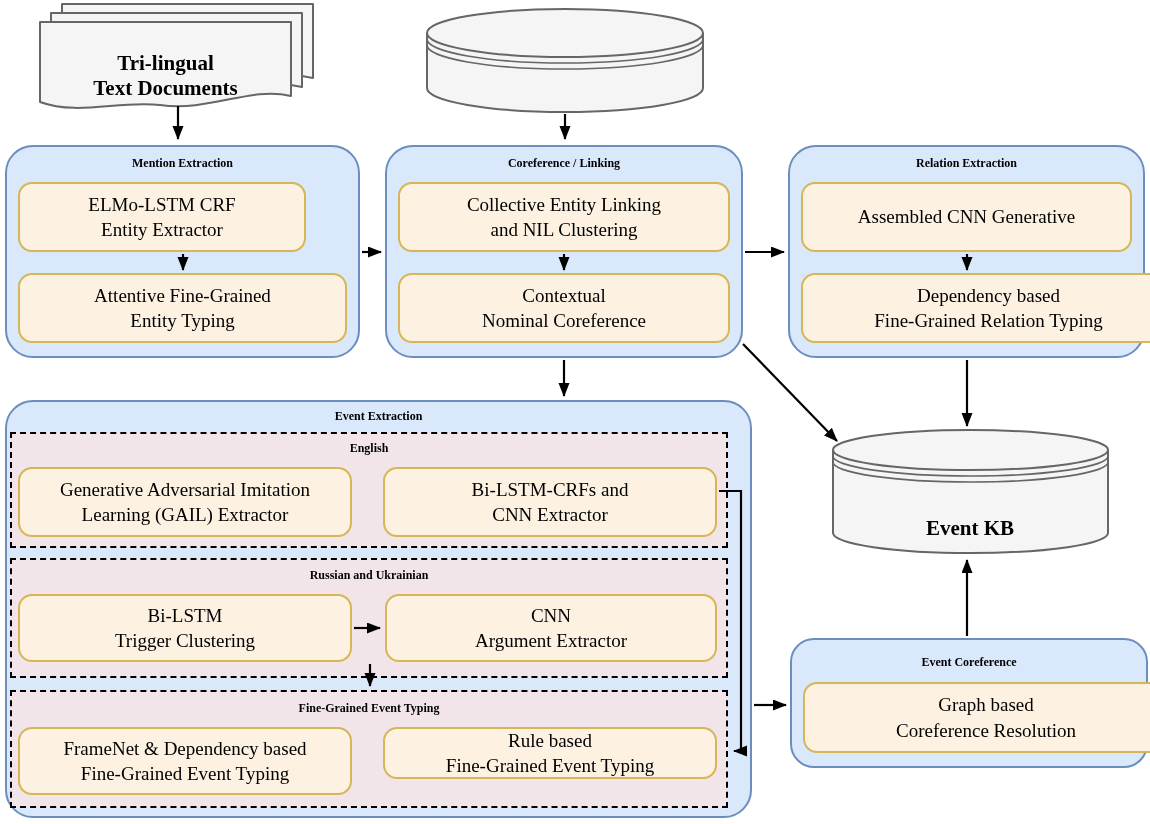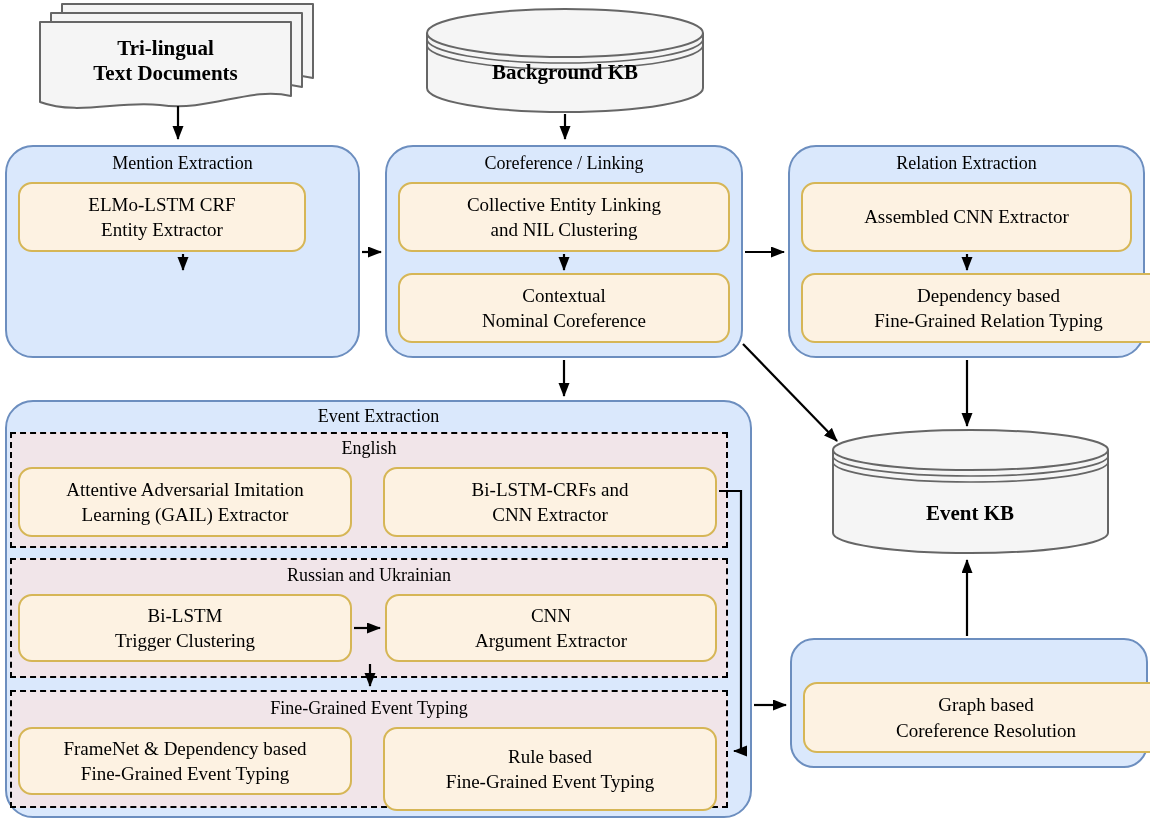--- a/index.html
+++ b/index.html
@@ -22,67 +22,69 @@
   .panel{
     position:absolute;box-sizing:border-box;z-index:1;
     background:var(--panel-fill,#fdf2e2);
     border:2px solid var(--panel-border,#d6b656);
     border-radius:14px;
     display:flex;align-items:center;justify-content:center;text-align:center;
     font-size:19px;line-height:1.32;white-space:pre-line;
   }
   .title{
     position:absolute;z-index:3;display:flex;align-items:center;justify-content:center;
-    text-align:center;font-weight:normal;font-size:18px;white-space:pre-line;
+    text-align:center;font-weight:bold;font-size:12px;white-space:pre-line;
   }
   .biglabel{
     position:absolute;z-index:3;display:flex;align-items:center;justify-content:center;
-    text-align:center;font-weight:bold;font-size:21px;white-space:pre-line;
+    text-align:center;font-weight:bold;font-size:21px;white-space:pre-line;margin-top:15px;
   }
 </style>
 </head>
 <body>
 
 <div id="canvas">
 
   <div class="blue" style="left:5px;top:145px;width:355px;height:213px"></div>
   <div class="blue" style="left:385px;top:145px;width:358px;height:213px"></div>
   <div class="blue" style="left:788px;top:145px;width:357px;height:213px"></div>
   <div class="blue" style="left:5px;top:400px;width:747px;height:418px"></div>
   <div class="blue" style="left:790px;top:638px;width:358px;height:130px;border-radius:24px"></div>
 
   <div class="section" style="left:10px;top:432px;width:718px;height:116px"></div>
   <div class="section" style="left:10px;top:558px;width:718px;height:120px"></div>
   <div class="section" style="left:10px;top:690px;width:718px;height:118px"></div>
 
   <div class="panel" style="left:18px;top:182px;width:288px;height:70px">ELMo-LSTM CRF
 Entity Extractor</div>
+  <div class="panel" style="left:18px;top:273px;width:329px;height:70px">Attentive Fine-Grained
+Entity Typing</div>
 
   <div class="panel" style="left:398px;top:182px;width:332px;height:70px">Collective Entity Linking
 and NIL Clustering</div>
   <div class="panel" style="left:398px;top:273px;width:332px;height:70px">Contextual
 Nominal Coreference</div>
 
-  <div class="panel" style="left:801px;top:182px;width:331px;height:70px">Assembled CNN Extractor</div>
+  <div class="panel" style="left:801px;top:182px;width:331px;height:70px">Assembled CNN Generative</div>
   <div class="panel" style="left:801px;top:273px;width:375px;height:70px">Dependency based
 Fine-Grained Relation Typing</div>
 
-  <div class="panel" style="left:18px;top:467px;width:334px;height:70px">Attentive Adversarial Imitation
+  <div class="panel" style="left:18px;top:467px;width:334px;height:70px">Generative Adversarial Imitation
 Learning (GAIL) Extractor</div>
   <div class="panel" style="left:383px;top:467px;width:334px;height:70px">Bi-LSTM-CRFs and
 CNN Extractor</div>
 
   <div class="panel" style="left:18px;top:594px;width:334px;height:68px">Bi-LSTM
 Trigger Clustering</div>
   <div class="panel" style="left:385px;top:594px;width:332px;height:68px">CNN
 Argument Extractor</div>
 
   <div class="panel" style="left:18px;top:727px;width:334px;height:68px">FrameNet &amp; Dependency based
 Fine-Grained Event Typing</div>
-  <div class="panel" style="left:383px;top:727px;width:334px;height:84px">Rule based
+  <div class="panel" style="left:383px;top:727px;width:334px;height:52px">Rule based
 Fine-Grained Event Typing</div>
 
   <div class="panel" style="left:803px;top:682px;width:366px;height:71px">Graph based
 Coreference Resolution</div>
 
   <svg id="shapes" width="1150" height="824" viewBox="0 0 1150 824">
     <defs>
       <marker id="ah" markerUnits="userSpaceOnUse" markerWidth="15" markerHeight="12" refX="13" refY="5.5" orient="auto">
         <path d="M0,0 L14,5.5 L0,11 Z" fill="#000"></path>
       </marker>
@@ -124,24 +126,24 @@
       <path d="M967,636 L967,560" marker-end="url(#ah)"></path>
       <path d="M354,628 L380,628" marker-end="url(#ah)"></path>
       <path d="M370,664 L370,686" marker-end="url(#ah)"></path>
       <path d="M754,705 L786,705" marker-end="url(#ah)"></path>
       <path d="M719,491 L741,491 L741,751 L734,751" marker-end="url(#ah)"></path>
     </g>
   </svg>
 
   <div class="biglabel" style="left:73px;top:30px;width:185px;height:62px">Tri-lingual
 Text Documents</div>
-  <div class="biglabel" style="left:445px;top:58px;width:240px;height:28px">Background KB</div>
   <div class="biglabel" style="left:850px;top:498px;width:240px;height:30px">Event KB</div>
 
   <div class="title" style="left:5px;top:150px;width:355px;height:26px">Mention Extraction</div>
   <div class="title" style="left:385px;top:150px;width:358px;height:26px">Coreference / Linking</div>
   <div class="title" style="left:788px;top:150px;width:357px;height:26px">Relation Extraction</div>
   <div class="title" style="left:10px;top:436px;width:718px;height:24px">English</div>
   <div class="title" style="left:5px;top:403px;width:747px;height:26px">Event Extraction</div>
   <div class="title" style="left:10px;top:563px;width:718px;height:24px">Russian and Ukrainian</div>
   <div class="title" style="left:10px;top:696px;width:718px;height:24px">Fine-Grained Event Typing</div>
+  <div class="title" style="left:790px;top:649px;width:358px;height:26px">Event Coreference</div>
 
 </div>
 
 </body></html>

